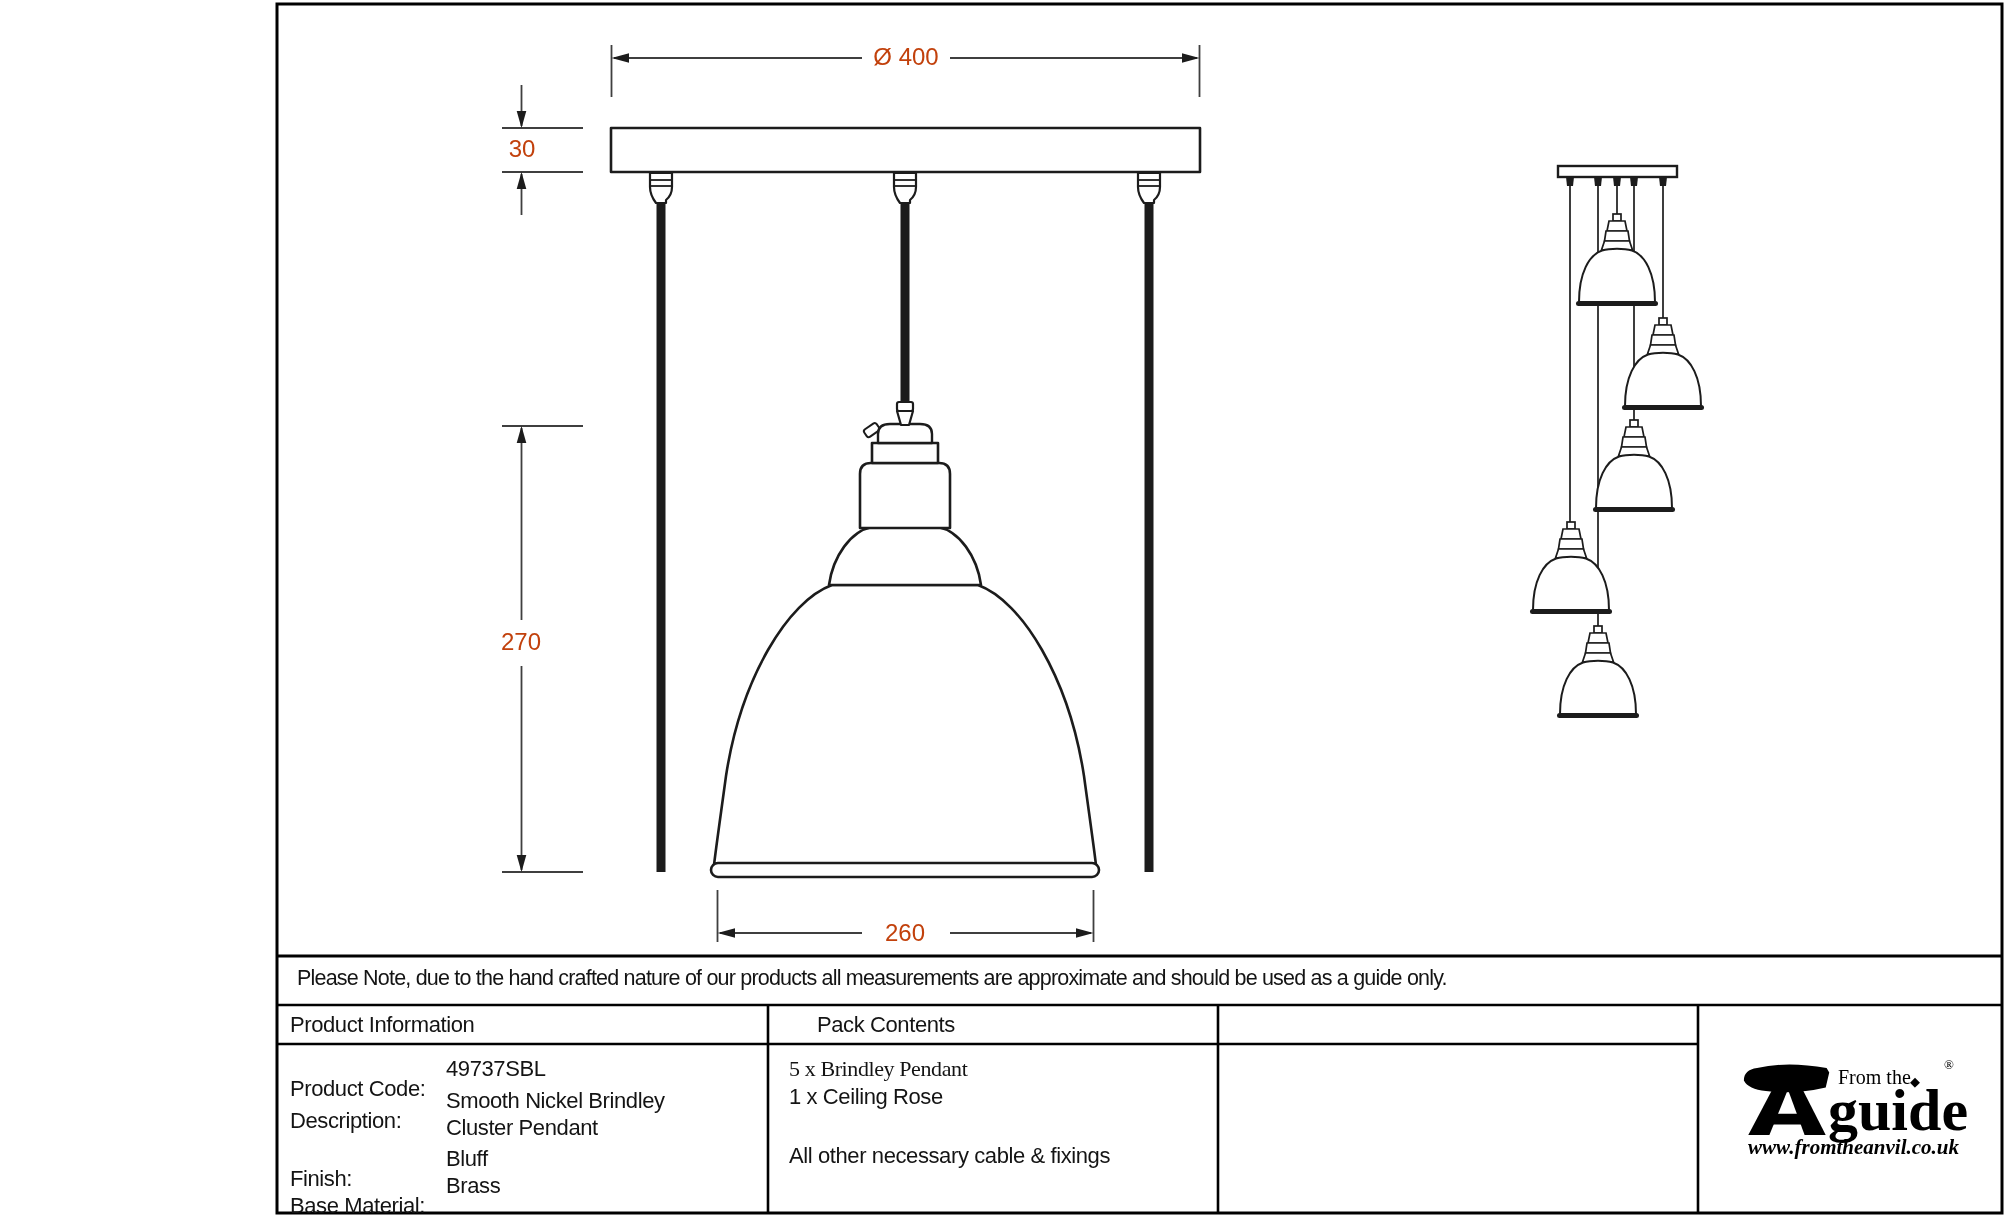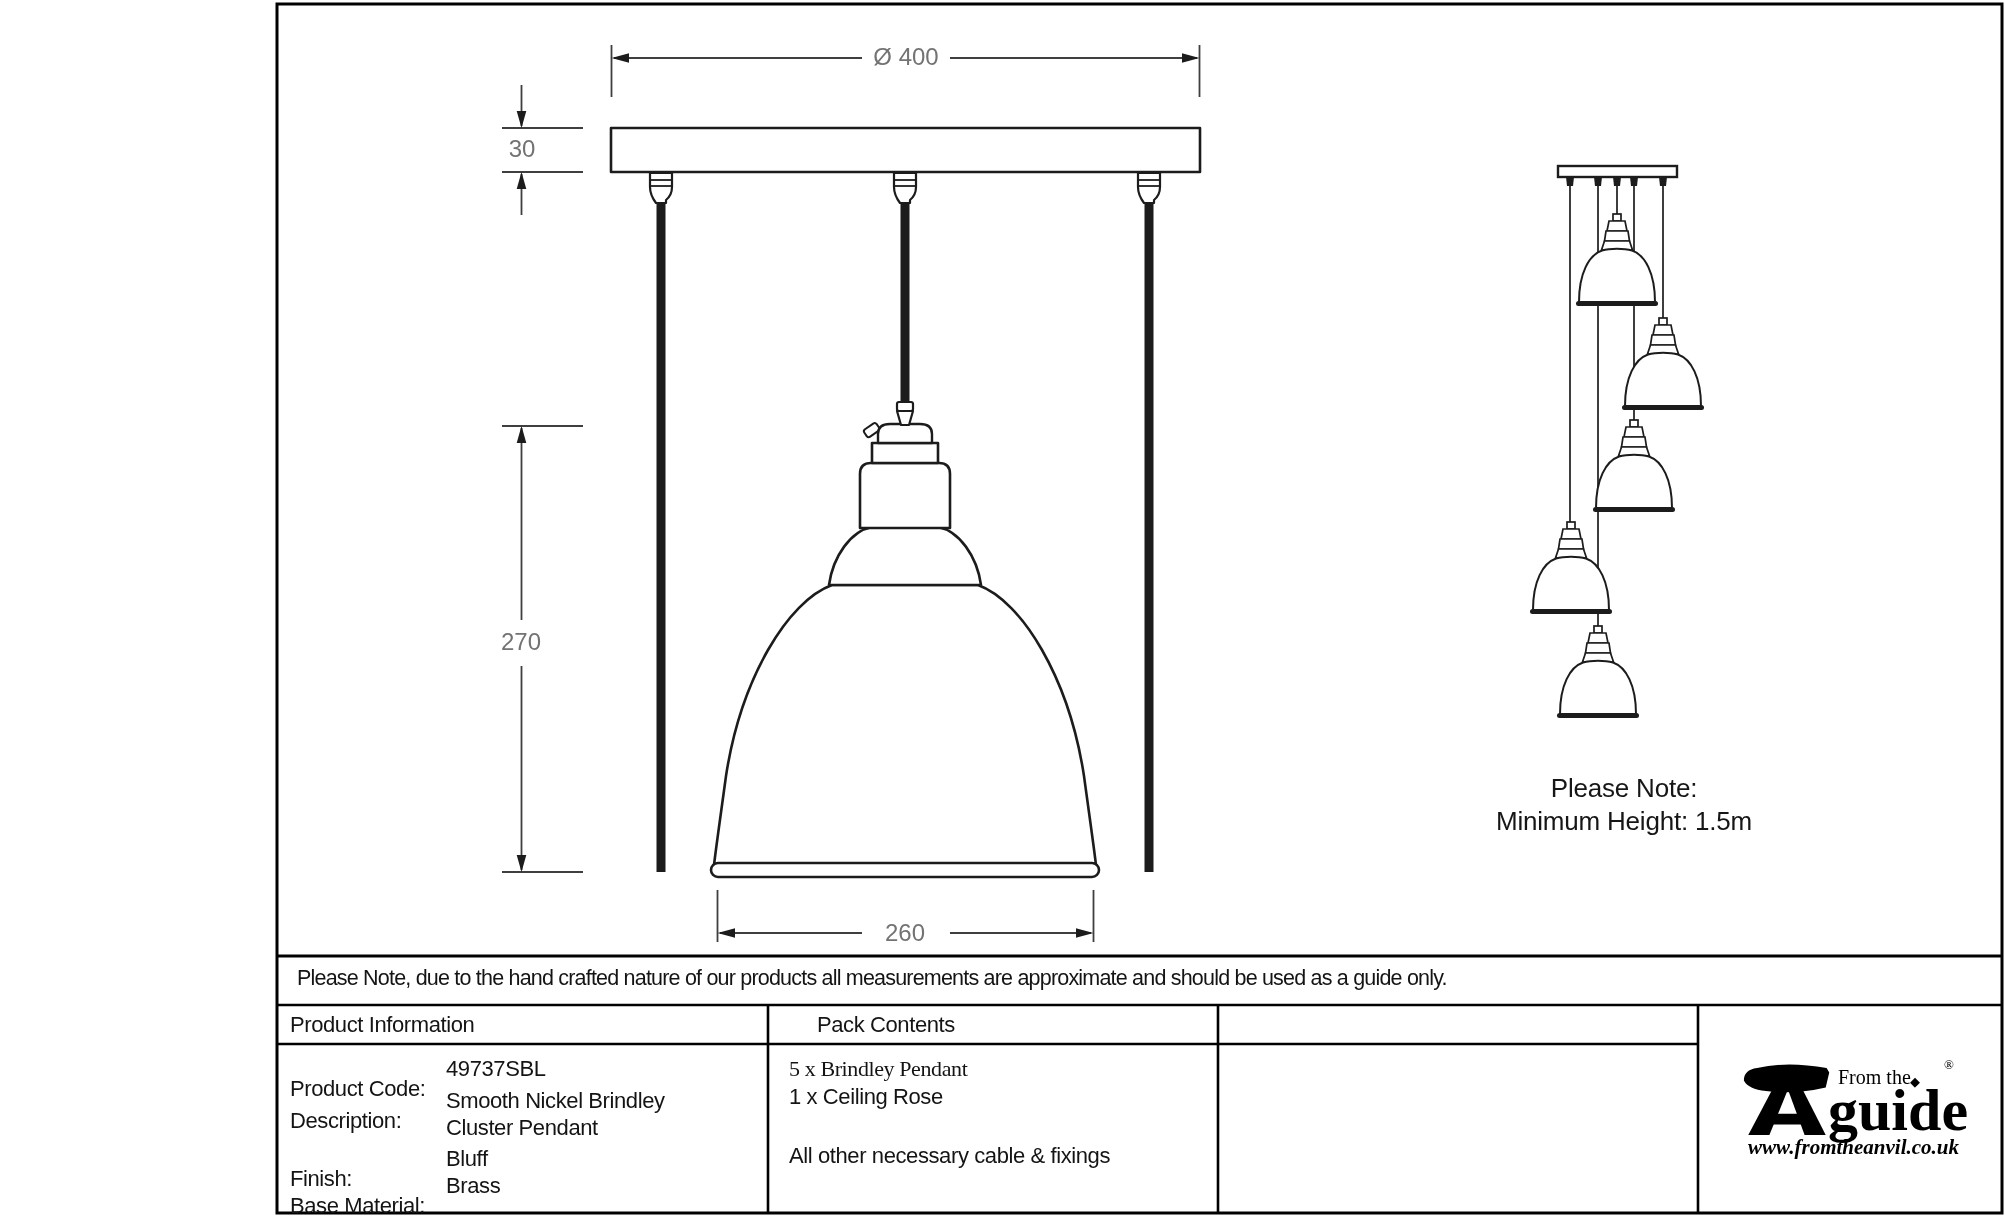--- a/index.html
+++ b/index.html
@@ -1,20 +1,20 @@
 <!DOCTYPE html>
 <html><head>
 <meta charset="utf-8">
 <style>
   html,body{margin:0;padding:0;background:#fff;}
   #page{position:relative;width:2005px;height:1217px;background:#fff;overflow:hidden;
         font-family:"Liberation Sans",sans-serif;color:#1a1a1a;}
   svg.art{position:absolute;left:0;top:0;}
   .abs{position:absolute;white-space:nowrap;}
-  .dim-label{position:absolute;transform:translateX(-50%);font-size:24px;color:#737373;
+  .dim-label{position:absolute;transform:translateX(-50%);font-size:24px;color:#c2410c;
              background:#fff;padding:0 7px;line-height:1.2;}
   .note-block{position:absolute;transform:translateX(-50%);text-align:center;font-size:26px;
               line-height:33px;letter-spacing:-0.2px;color:#161616;}
   .footer-note{font-size:21.5px;letter-spacing:-0.8px;color:#141414;}
   .th{font-size:22px;letter-spacing:-0.4px;color:#141414;}
   .cell-text{font-size:22px;letter-spacing:-0.4px;color:#141414;}
   .pi-label{position:absolute;left:290px;margin-top:20px;}
   .pi-value{position:absolute;left:446px;}
   .logo{position:absolute;}
   .logo-prefix{font-family:"Liberation Serif",serif;font-size:20px;color:#000;text-align:right;}
@@ -139,24 +139,20 @@
       <line x1="1218" y1="1005" x2="1218" y2="1213" stroke-width="2.6"></line>
       <line x1="1698" y1="1005" x2="1698" y2="1213" stroke-width="2.6"></line>
     </g>
   </svg>
 
   <div class="dim-label" style="left:906px;top:43px;">Ø 400</div>
   <div class="dim-label" style="left:522px;top:135px;">30</div>
   <div class="dim-label" style="left:521px;top:628px;">270</div>
   <div class="dim-label" style="left:905px;top:919px;">260</div>
 
-  <div class="note-block" style="left:1624px;top:772px;">
-    <div>Please Note:</div>
-    <div>Minimum Height: 1.5m</div>
-  </div>
 
   <div class="abs footer-note" style="left:297px;top:966px;">Please Note, due to the hand crafted nature of our products all measurements are approximate and should be used as a guide only.</div>
 
   <div class="abs th" style="left:290px;top:1012px;">Product Information</div>
   <div class="abs th" style="left:789px;top:1012px;margin-left:28px;">Pack Contents</div>
 
   <div>
     <div class="abs cell-text" style="top:1056px;">
       <span class="pi-label">Product Code:</span>
       <span class="pi-value">49737SBL</span>

